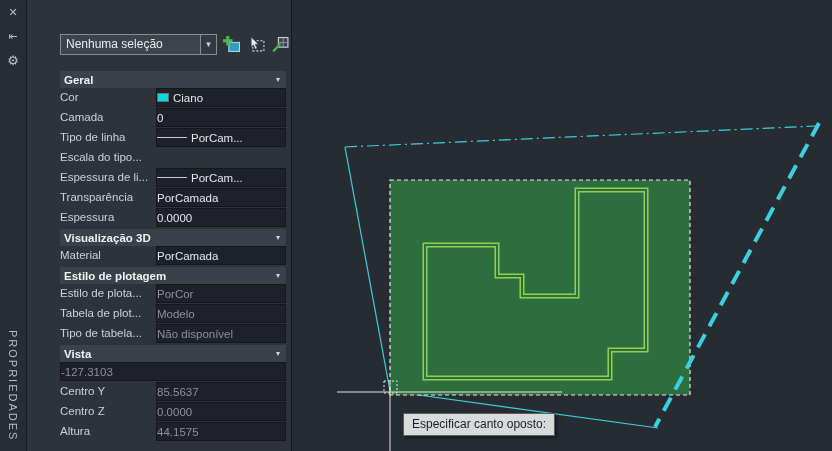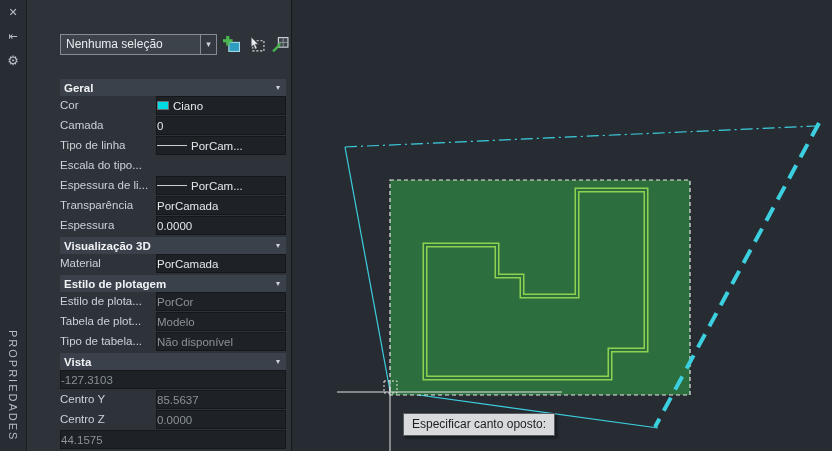--- a/index.html
+++ b/index.html
@@ -52,21 +52,21 @@
   .combo-text { flex:1; color:#e8ebee; font-size:12px; padding-left:5px; white-space:nowrap; overflow:hidden; }
   .combo-arrow {
     width:16px; height:100%; background:#333940;
     border-left:1px solid #868c93;
     color:#cfd4d9; font-size:9px;
     display:flex; align-items:center; justify-content:center;
   }
   .tbtn { width:20px; height:20px; background:transparent; border:none; padding:1px; cursor:pointer; }
   .tbtn svg { display:block; width:17px; height:17px; }
 
-  .sections { margin-top:16px; padding-left:33px; }
+  .sections { margin-top:8px; padding-left:33px; }
   .sec-header {
     width:226px; height:17px; margin-top:2px;
     background:#3b414a;
     display:flex; align-items:center; justify-content:space-between;
     padding:0 6px 0 4px; cursor:pointer;
   }
   .sec-title { color:#f0f3f5; font-size:11.5px; font-weight:bold; }
   .sec-chev { color:#ced3d8; font-size:8px; }
   .prow { display:flex; width:226px; height:19px; margin-bottom:1px; }
   .plabel {
@@ -237,20 +237,21 @@
             <span>85.5637</span>
           </div>
         </div>
         <div class="prow">
           <span class="plabel">Centro Z</span>
           <div class="pval disabled">
             <span>0.0000</span>
           </div>
         </div>
         <div class="prow">
+          <span class="plabel">Altura</span>
           <div class="pval disabled">
             <span>44.1575</span>
           </div>
         </div>
       </div>
   </div>
 
   <div class="canvas">
     <svg width="540" height="451" viewBox="0 0 540 451">
 

